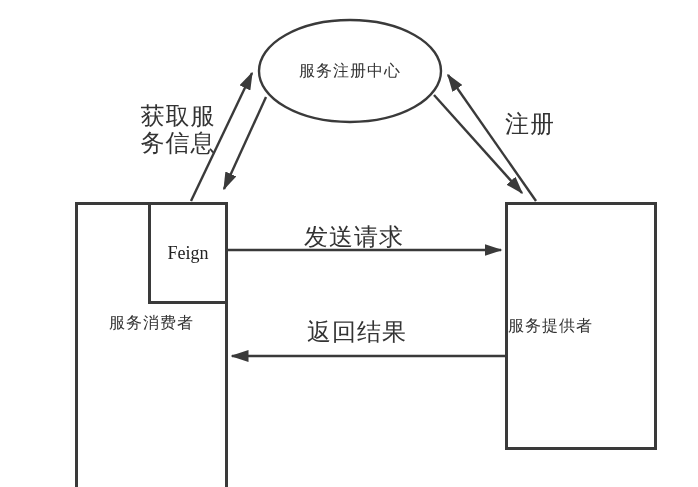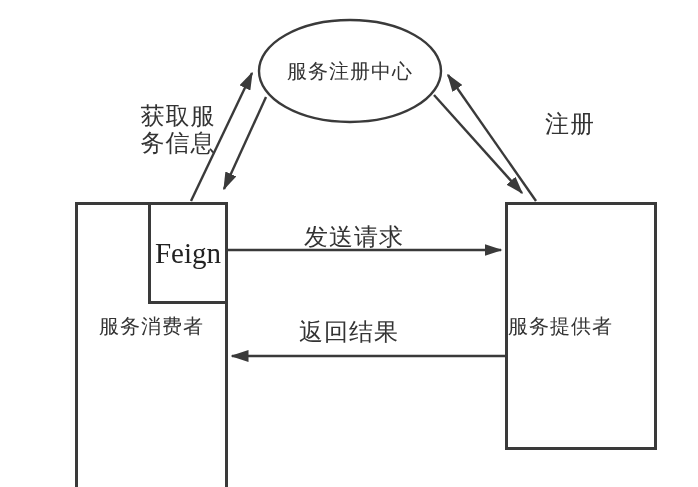--- a/index.html
+++ b/index.html
@@ -40,28 +40,28 @@
   }
   .node-feign {
     left: 148px; top: 202px; width: 80px; height: 102px;
     display: flex; align-items: center; justify-content: center;
   }
   .node-provider {
     left: 505px; top: 202px; width: 152px; height: 248px;
     display: flex; align-items: center; 
   }
   .node-label {
-    font-size: 20px;
+    font-size: 16px;
     color: #333333;
     letter-spacing: 1px;
     white-space: nowrap;
   }
   .feign-label {
     font-family: "Liberation Serif", "DejaVu Serif", serif;
-    font-size: 29px;
+    font-size: 18px;
     letter-spacing: 0;
     color: #222222;
   }
   .consumer-label {
     position: absolute;
     left: 0; right: 0;
     top: 108px;
     text-align: center;
   }
   .registry-label-wrap {
@@ -73,23 +73,23 @@
     position: absolute;
     transform: translate(-50%, -50%);
     font-size: 24px;
     color: #333333;
     letter-spacing: 1px;
     white-space: pre-line;
     text-align: center;
     line-height: 27px;
   }
   .lbl-get-info  { left: 178px; top: 129px; }
-  .lbl-register  { left: 530px; top: 123px; margin-left: 40px; }
+  .lbl-register  { left: 530px; top: 123px; }
   .lbl-send      { left: 354px; top: 230px; margin-top: 6px; }
-  .lbl-return    { left: 349px; top: 331px; text-align: right; }
+  .lbl-return    { left: 357px; top: 331px; text-align: right; }
 </style>
 </head>
 <body>
 
 <div class="canvas">
 
   <svg class="wires" viewBox="0 0 698 487" xmlns="http://www.w3.org/2000/svg">
     <defs>
       <marker id="arrow" viewBox="0 0 12 8" refX="11" refY="4" markerWidth="18" markerHeight="12" markerUnits="userSpaceOnUse" orient="auto">
         <path d="M0,0 L12,4 L0,8 Z" fill="#3a3a3a"></path>

